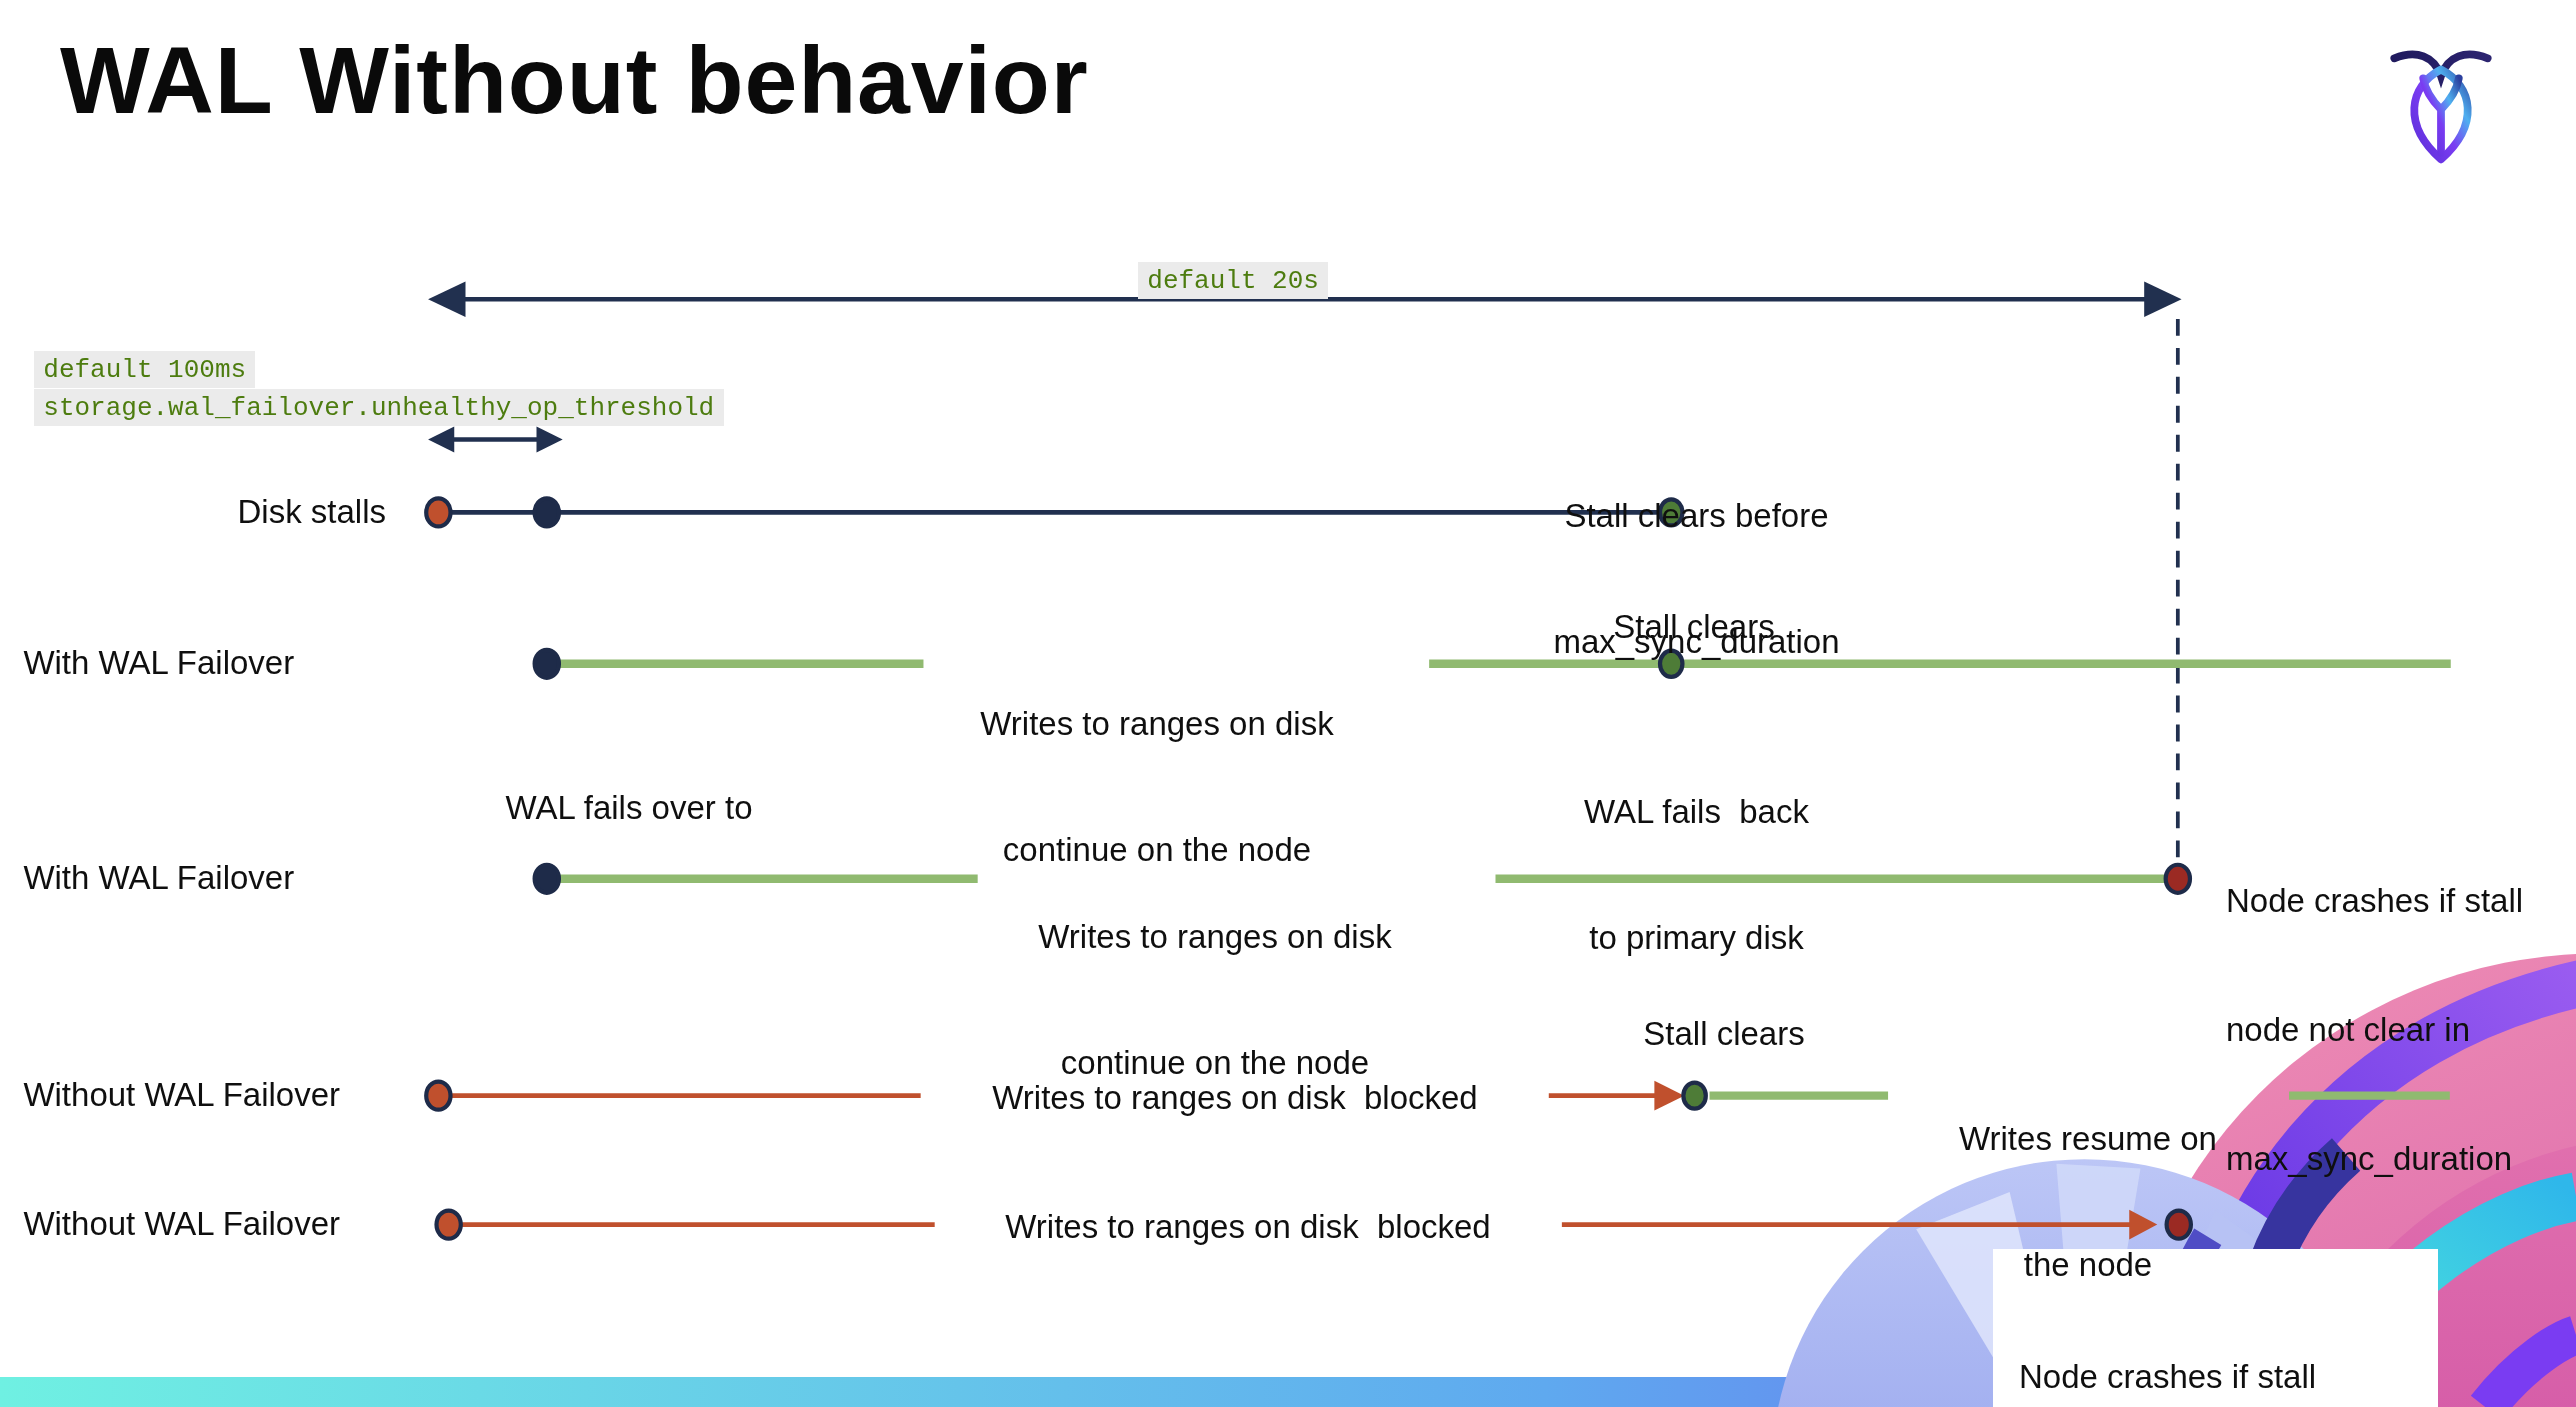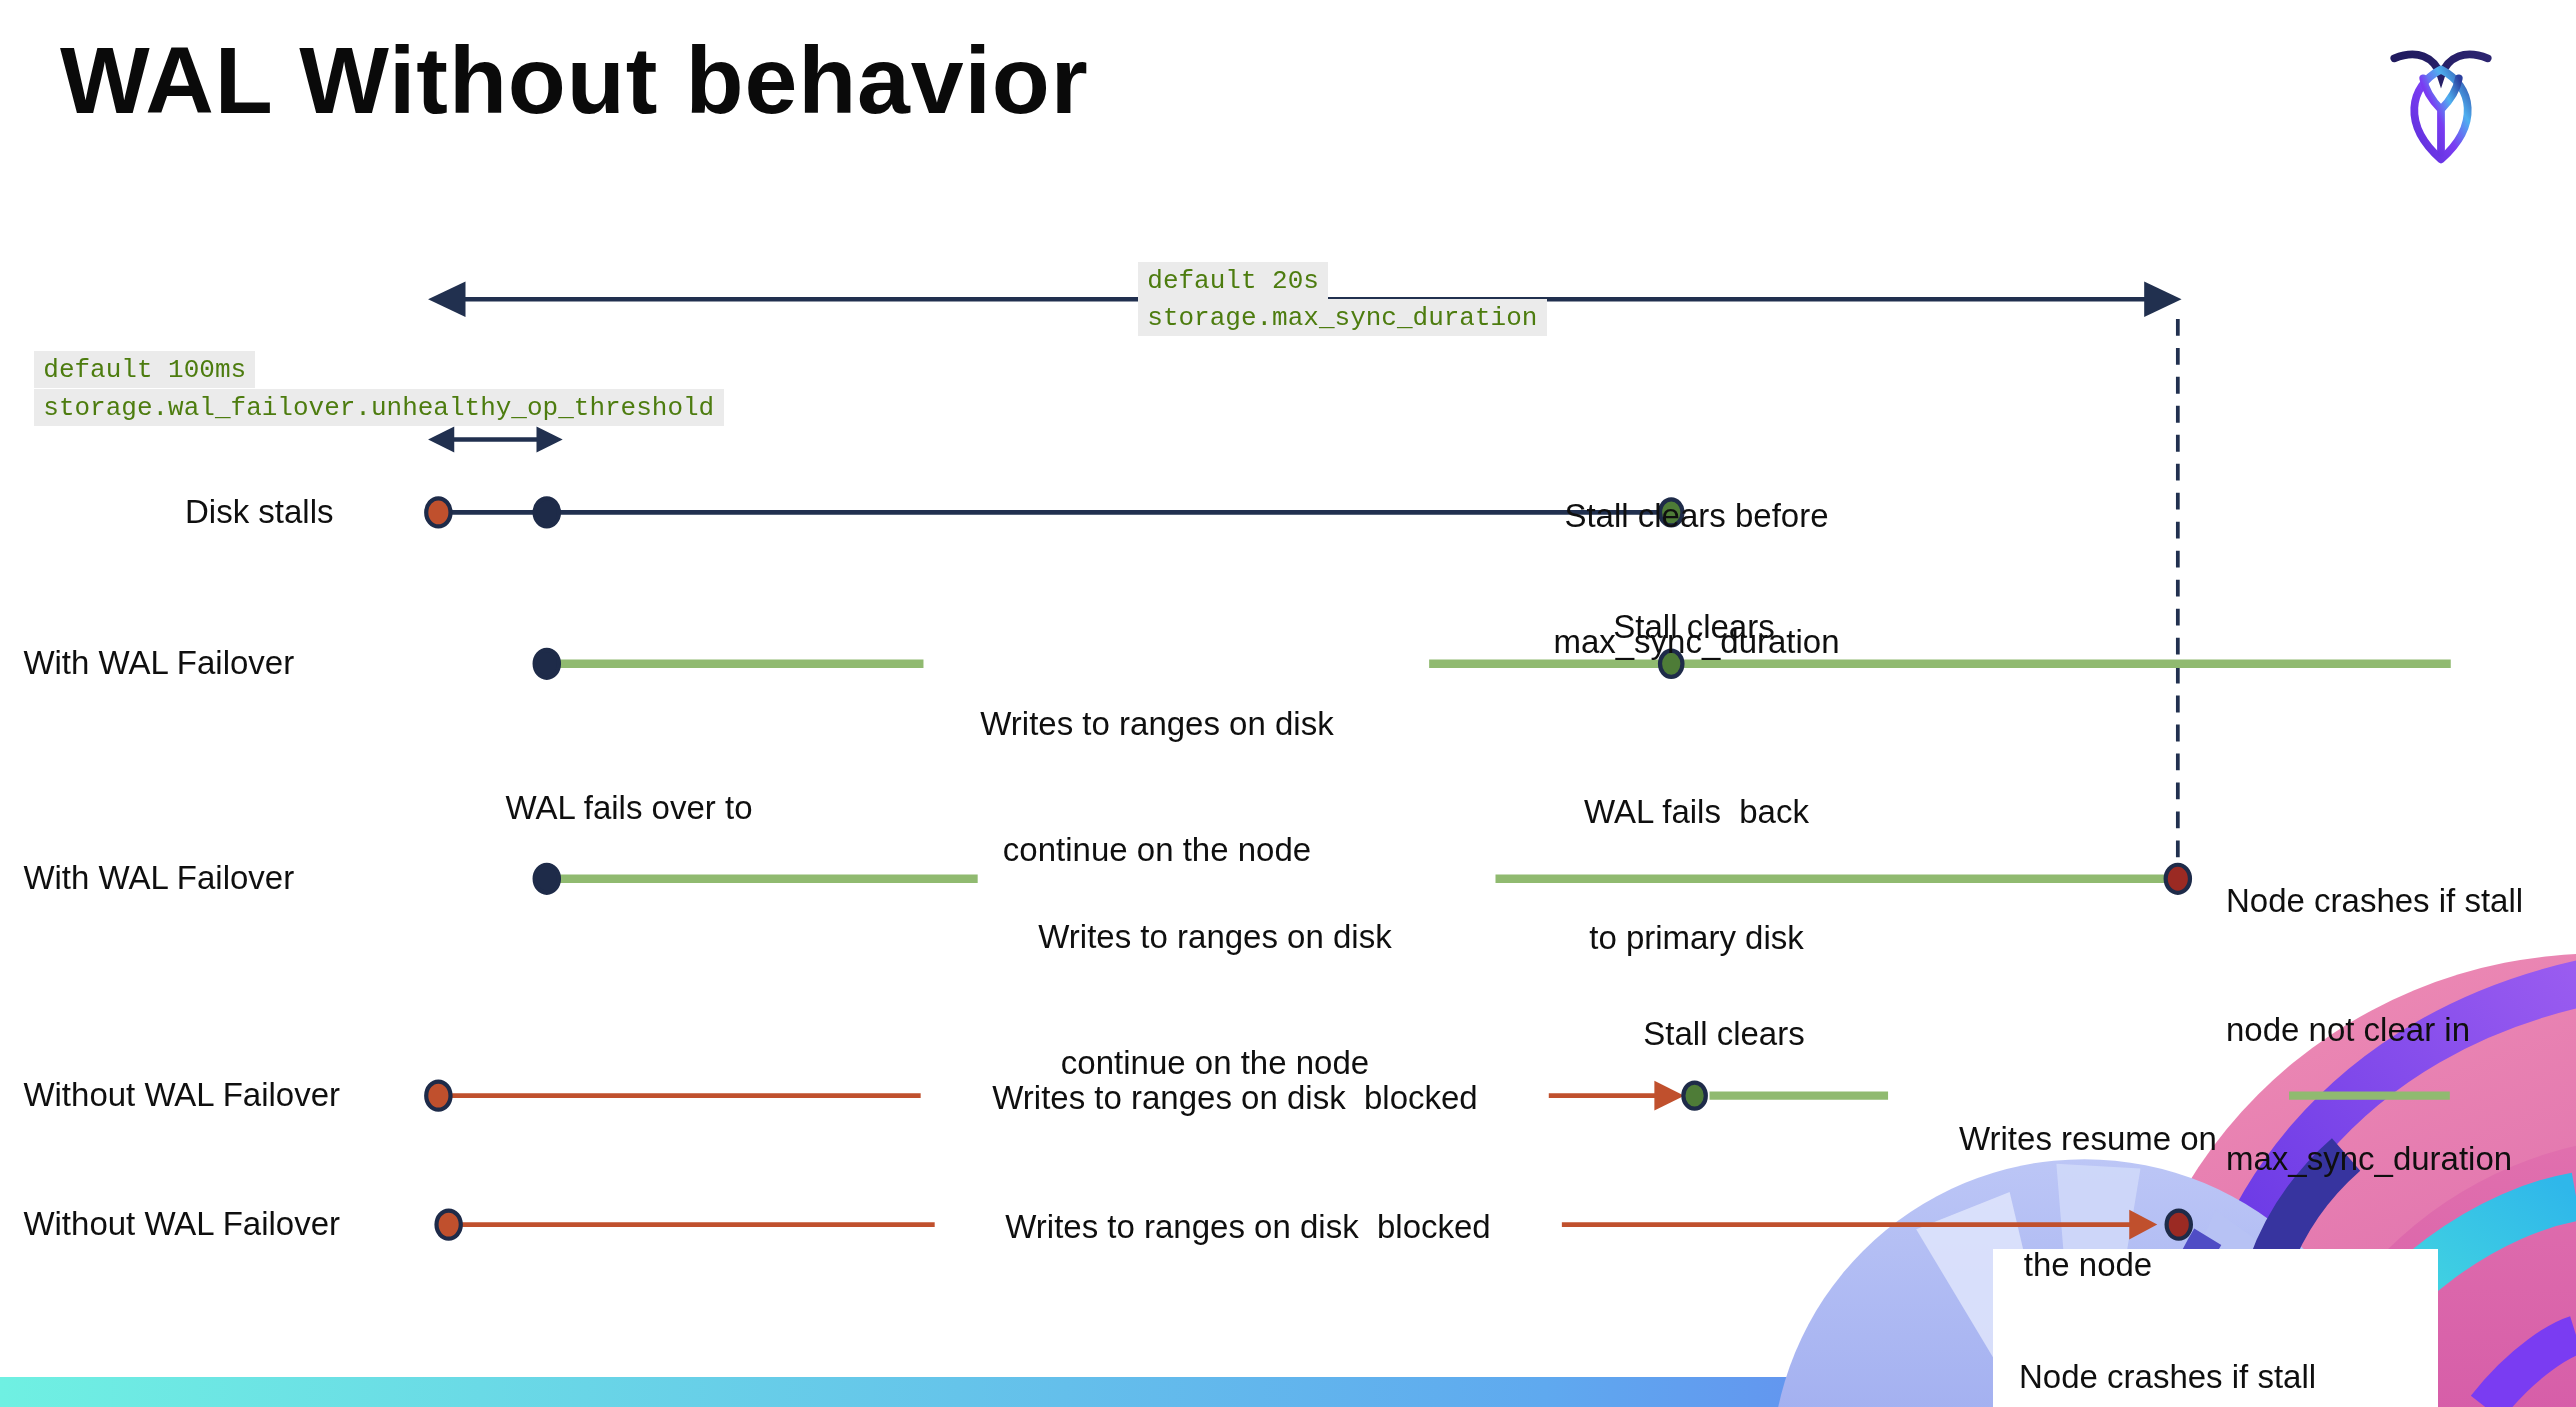--- a/index.html
+++ b/index.html
@@ -71,25 +71,24 @@
         <stop offset="0" stop-color="#201a5e"></stop>
         <stop offset="1" stop-color="#2c2470"></stop>
       </linearGradient>
     </defs>
     <path d="M8,12 C28,4 44,10 50,28 C56,10 72,4 92,12" fill="none" stroke="url(#lg-logo2)" stroke-width="7" stroke-linecap="round"></path>
     <path d="M50,22 C79,37 85,72 50,103 C15,72 21,37 50,22 Z" fill="none" stroke="url(#lg-logo)" stroke-width="7" stroke-linejoin="round"></path>
     <path d="M50,58 L50,97 M50,58 C42,50 36,42 34,30 M50,58 C58,50 64,42 66,30" fill="none" stroke="url(#lg-logo)" stroke-width="7" stroke-linecap="round"></path>
   </svg>
 
   <div class="code-chip" style="left:1138px;top:262px;">default 20s</div>
-  <div class="code-chip" style="left:1138px;top:299px;">storage.max_sync_duration</div>
   <div class="code-chip" style="left:34px;top:351px;">default 100ms</div>
   <div class="code-chip" style="left:34px;top:389px;">storage.wal_failover.unhealthy_op_threshold</div>
 
-  <div class="row-label" style="left:185px;top:492px;width:201px;">Disk stalls</div>
+  <div class="row-label" style="left:185px;top:492px;width:201px;text-align:right;">Disk stalls</div>
   <div class="row-label" style="left:23.4px;top:643px;">With WAL Failover</div>
   <div class="row-label" style="left:23.4px;top:858px;">With WAL Failover</div>
   <div class="row-label" style="left:23.4px;top:1075px;">Without WAL Failover</div>
   <div class="row-label" style="left:23.4px;top:1204px;">Without WAL Failover</div>
 
   <div class="ann" style="left:1514px;top:411px;width:365px;">
     <div>Stall clears before</div>
     <div>max_sync_duration</div>
   </div>
 

